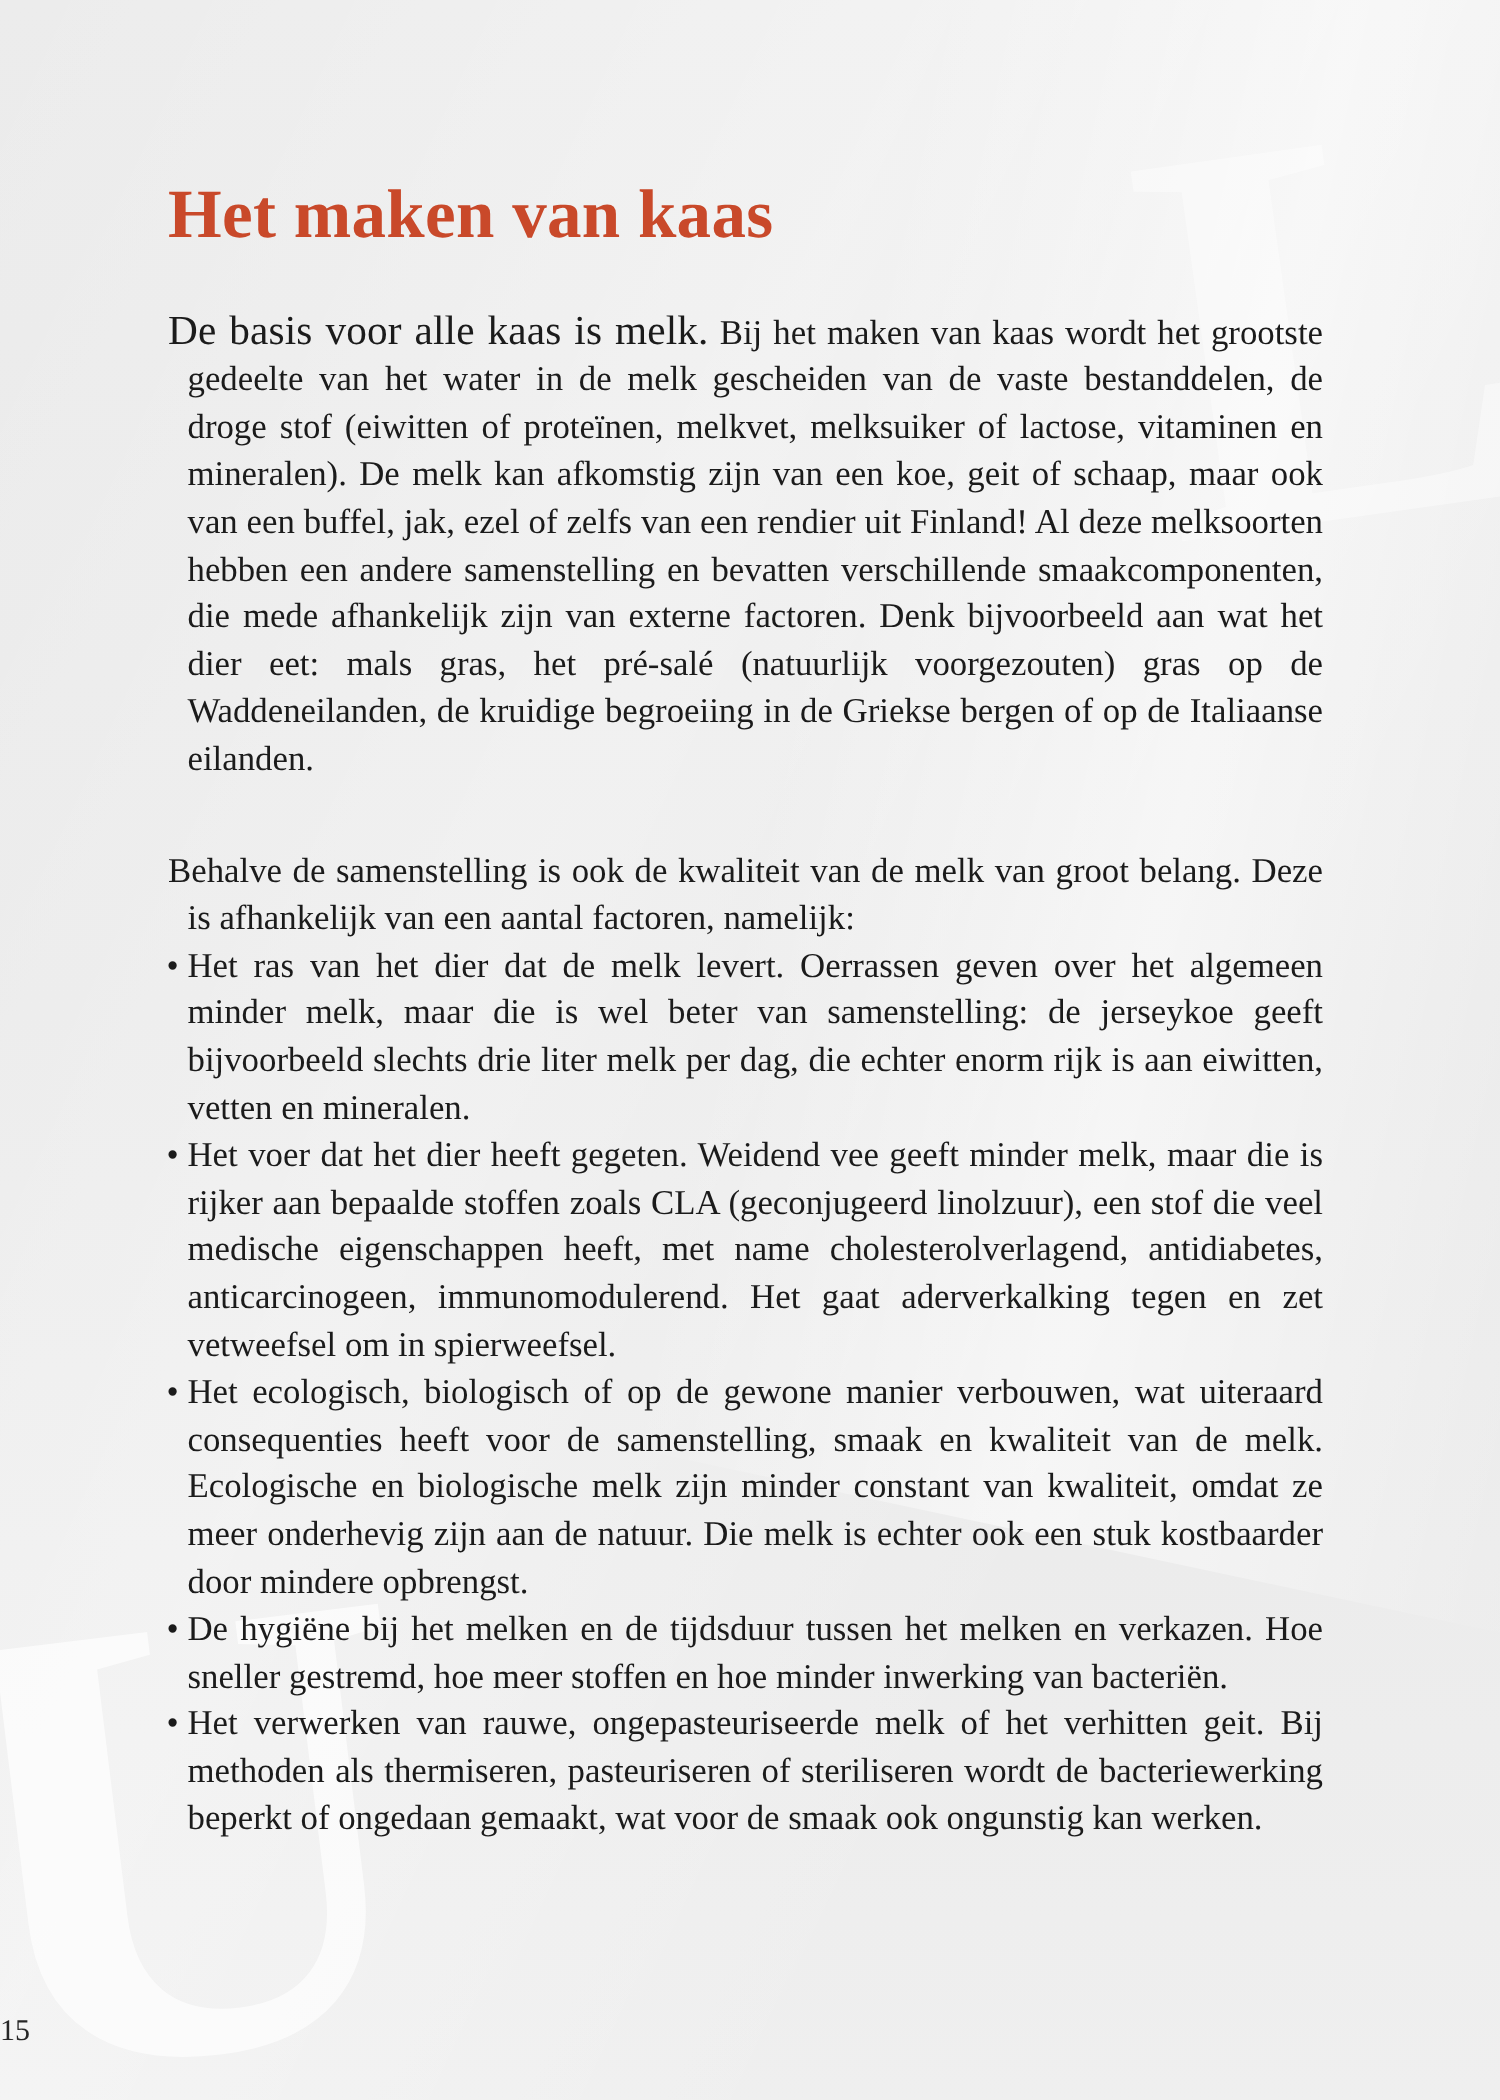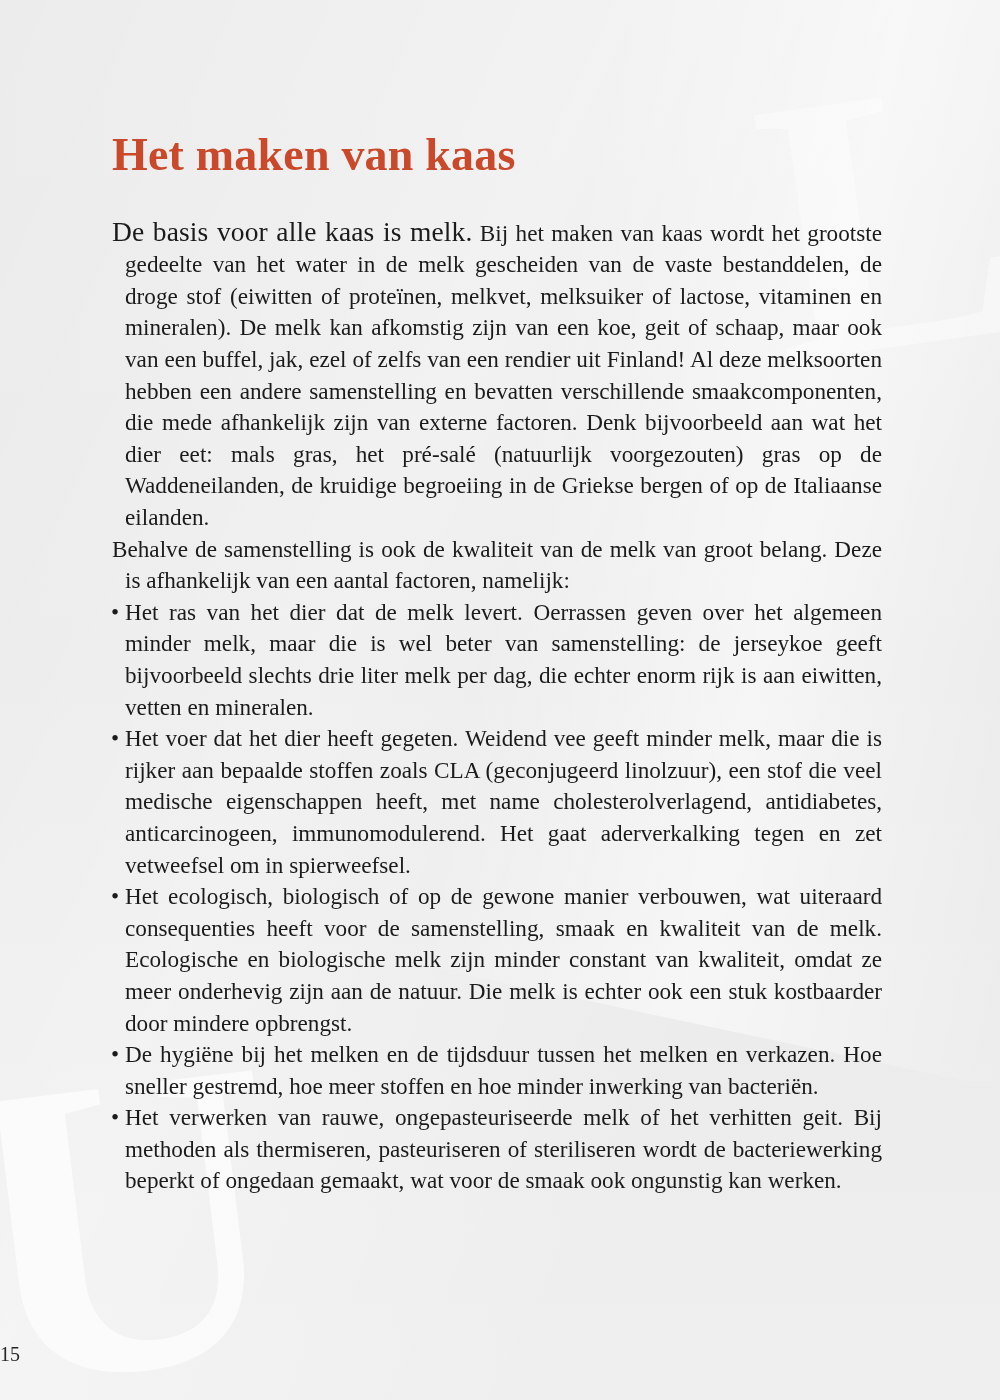--- a/index.html
+++ b/index.html
@@ -60,21 +60,21 @@
     height: 1100px;
     transform: rotate(12deg);
     background: linear-gradient(90deg, rgba(255,255,255,0.0), rgba(255,255,255,0.55) 45%, rgba(255,255,255,0.0));
     pointer-events: none;
   }
 
   
   .content {
     position: absolute;
     left: 112px;
-    top: 12px;
+    top: 0;
     width: 770px;
   }
 
   h1.title {
     margin: 0;
     padding-top: 118px;
     font-size: 46px;
     font-weight: 700;
     line-height: 1.08;
     letter-spacing: 0.2px;
@@ -96,20 +96,21 @@
   .para-lead {
     margin-top: 36px;
   }
 
   .lead-in {
     font-size: 27.5px;
     letter-spacing: 0.1px;
   }
 
   .para-second {
+    margin-top: 43px;
   }
 
   ul.factor-list {
     list-style: none;
     margin: 0;
     padding: 0;
   }
   ul.factor-list li {
     position: relative;
     font-size: 23.2px;

